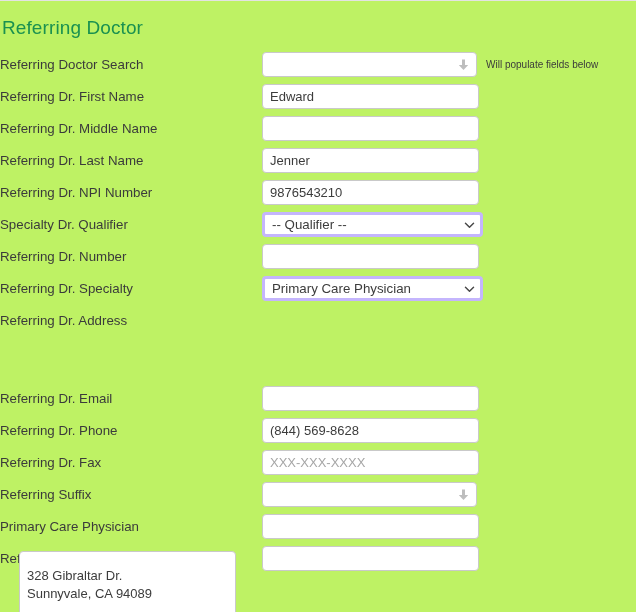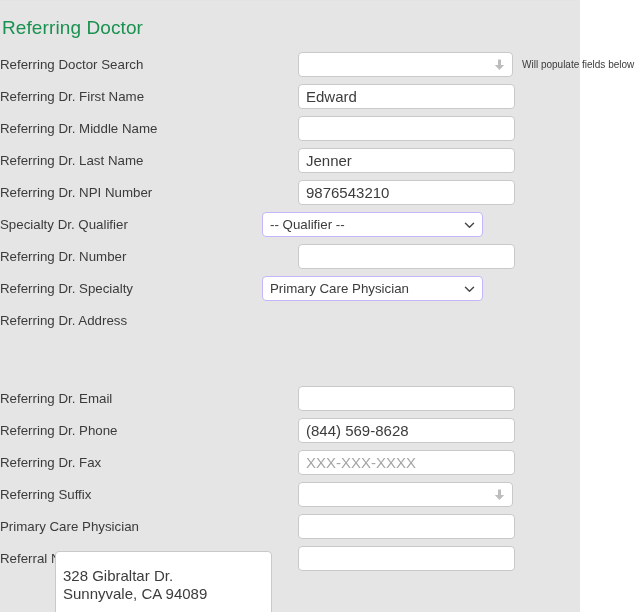--- a/index.html
+++ b/index.html
@@ -11,25 +11,25 @@
     width: 636px;
     height: 612px;
     overflow: hidden;
     font-family: "Liberation Sans", sans-serif;
     color: #333333;
     -webkit-font-smoothing: antialiased;
   }
 
   .page {
     position: relative;
-    width: 580px;
+    width: 636px;
     height: 612px;
     box-sizing: border-box;
     border-top: 1px solid #e3e3e3;
-    background: #e5e5e5;
+    background: #bef264;
   }
 
   .section-title {
     color: #1a9150;
     font-size: 19px;
     font-weight: 400;
     line-height: 22px;
     margin: 0;
     padding: 16px 0 0 2px;
     letter-spacing: 0.1px;
@@ -66,27 +66,26 @@
     position: relative;
     display: flex;
     align-items: center;
   }
 
   input.text-input,
   textarea.text-area,
   .autocomplete {
     box-sizing: border-box;
     font-family: "Liberation Sans", sans-serif;
-    font-size: 15px;
+    font-size: 13px;
     color: #3c3c3c;
     background: #ffffff;
     border: 1px solid #c9c9c9;
     border-radius: 4px;
     outline: none;
-    margin-left: 36px;
   }
 
   input.text-input {
     width: 217px;
     height: 25px;
     padding: 2px 6px 2px 7px;
     line-height: 20px;
   }
   input.text-input::placeholder {
     color: #a6a6a6;
@@ -118,21 +117,21 @@
 
   select.select-input {
     box-sizing: border-box;
     width: 221px;
     height: 25px;
     padding: 2px 22px 2px 7px;
     font-family: "Liberation Sans", sans-serif;
     font-size: 13.3px;
     color: #3c3c3c;
     background-color: #ffffff;
-    border: 1px solid #c4b5fd;
+    border: 3px solid #c4b5fd;
     border-radius: 4px;
     outline: none;
     -webkit-appearance: none;
     -moz-appearance: none;
     appearance: none;
   }
   .select-wrap {
     position: relative;
     display: inline-flex;
     align-items: center;

